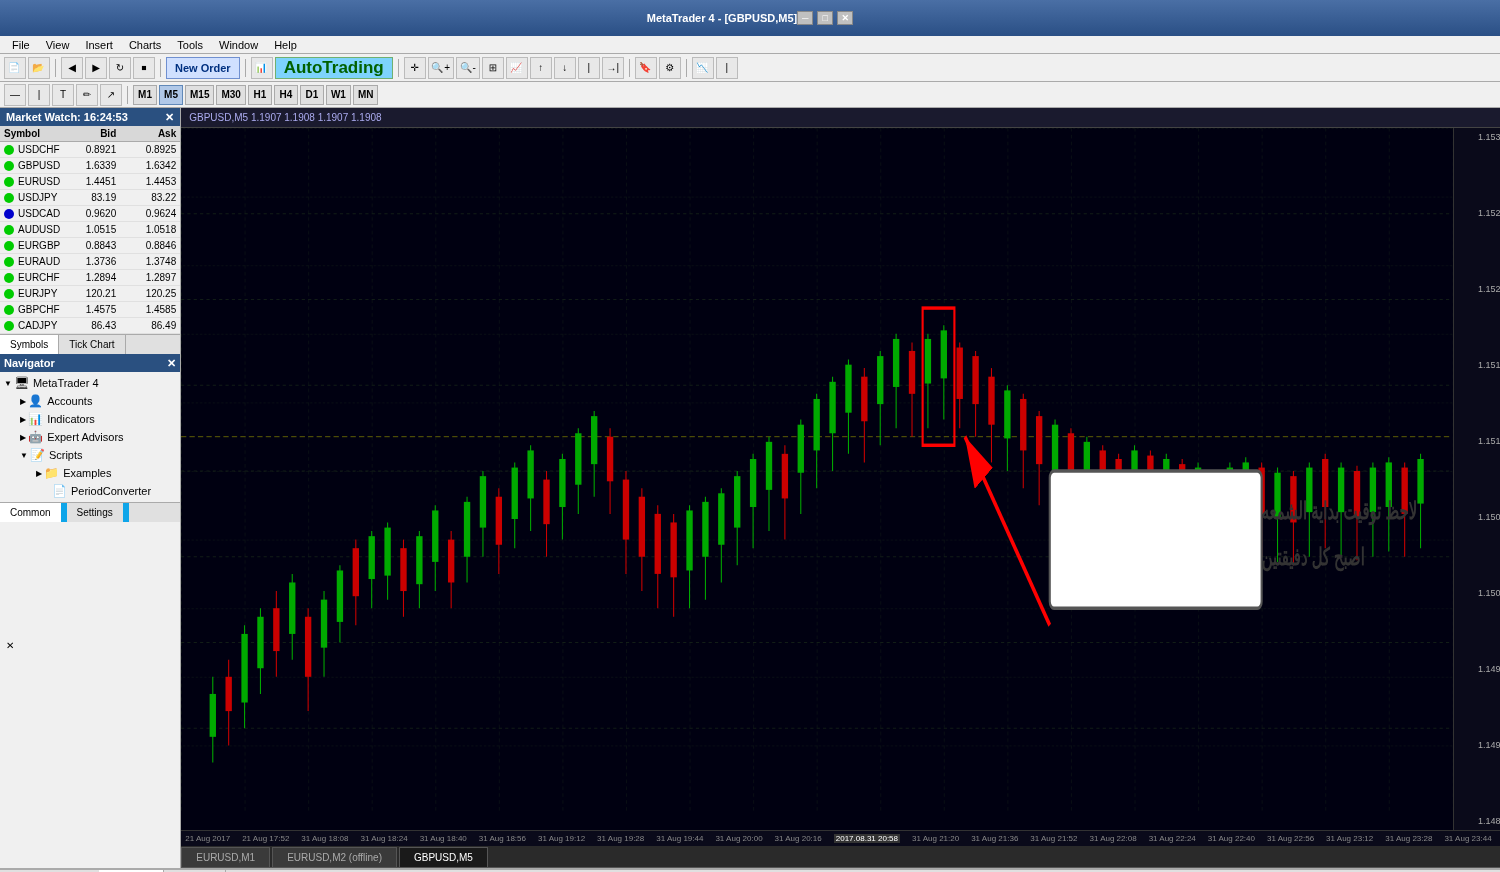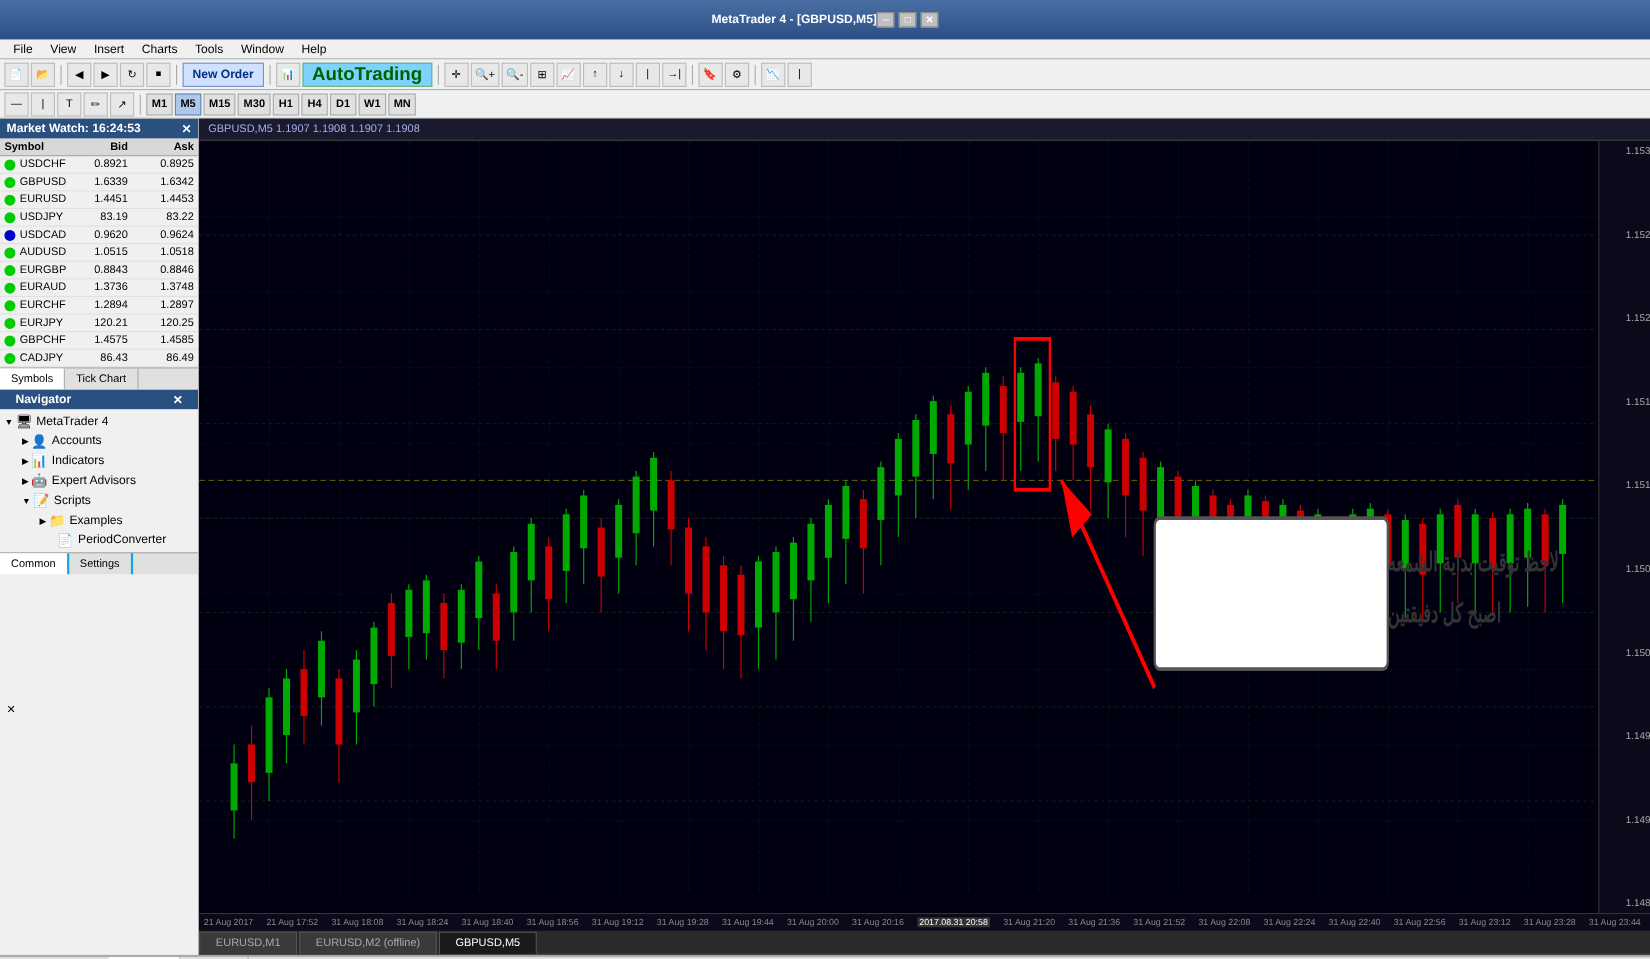--- a/index.html
+++ b/index.html
@@ -172,21 +172,21 @@
       flex: 1;
       overflow-y: auto;
     }
     #navigator-header {
       background: #2a5080;
       color: white;
       height: 18px;
       display: flex;
       align-items: center;
       justify-content: space-between;
-      padding: 0 14px;
+      padding: 0 4px;
       font-size: 11px;
       font-weight: bold;
     }
     .nav-close { cursor: pointer; }
     .nav-tree { padding: 2px 0; }
     .nav-item {
       display: flex;
       align-items: center;
       height: 18px;
       cursor: pointer;
@@ -202,21 +202,21 @@
     #nav-tabs {
       display: flex;
       height: 20px;
       background: #e0e0e0;
       border-top: 1px solid #aaa;
     }
     .nav-tab {
       padding: 2px 10px;
       font-size: 10px;
       cursor: pointer;
-      border-right: 2px solid #0ea5e9;
+      border-right: 6px solid #0ea5e9;
       display: flex; align-items: center;
     }
     .nav-tab.active { background: white; }
 
     
     #chart-area {
       flex: 1;
       display: flex;
       flex-direction: column;
       background: #000;

